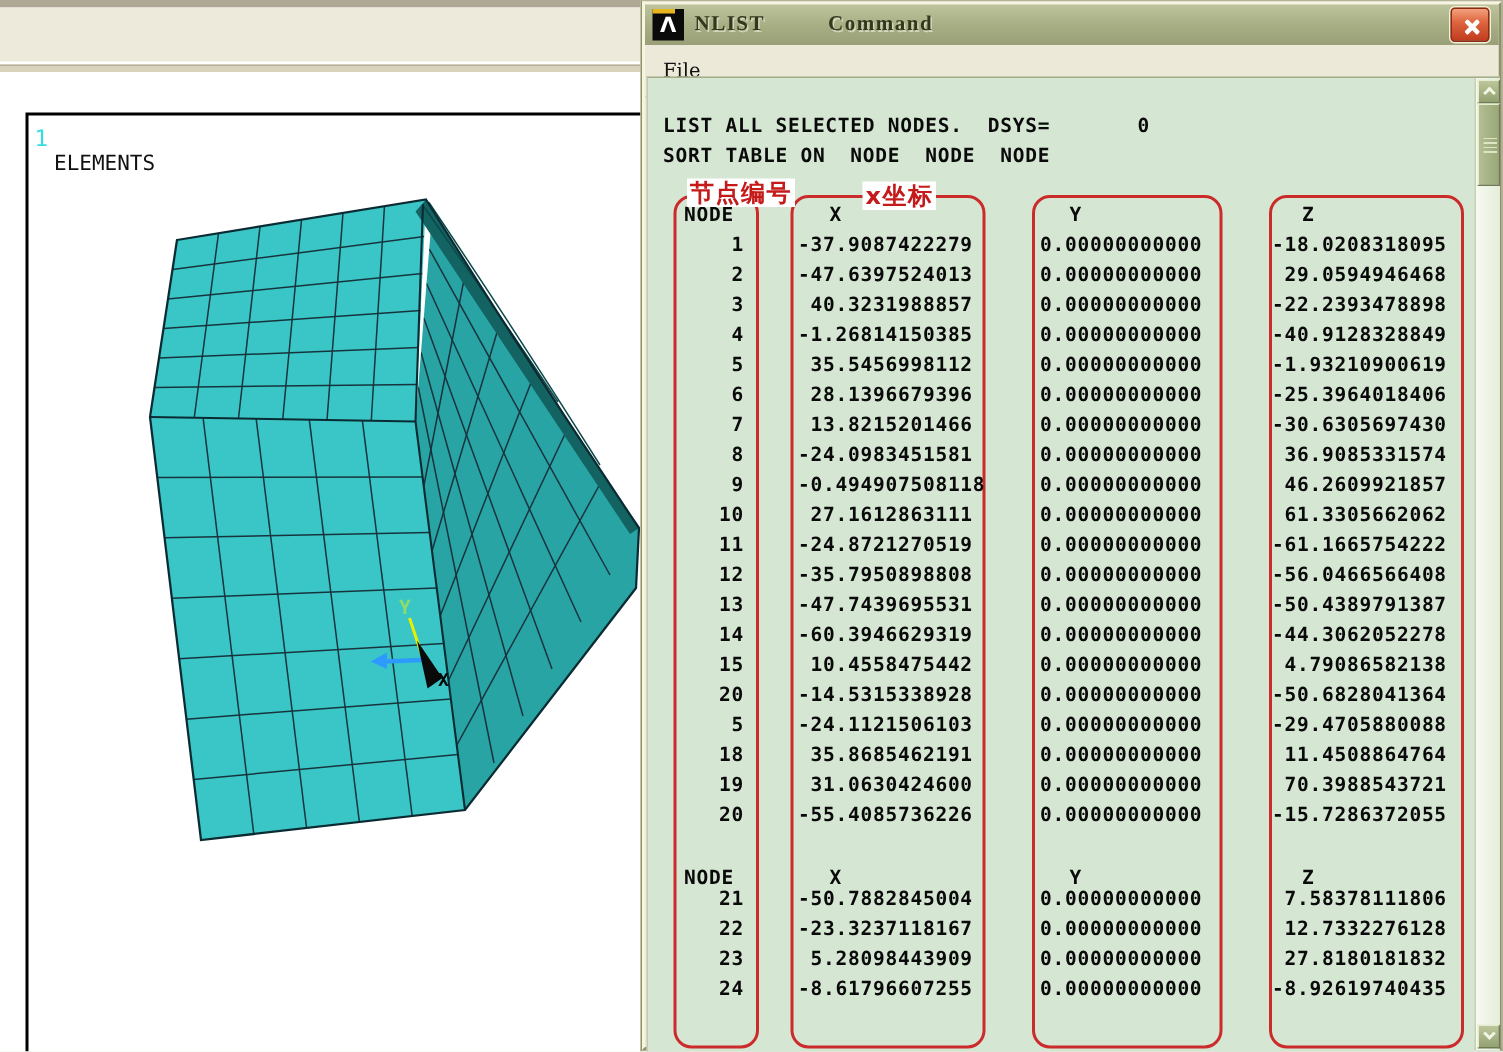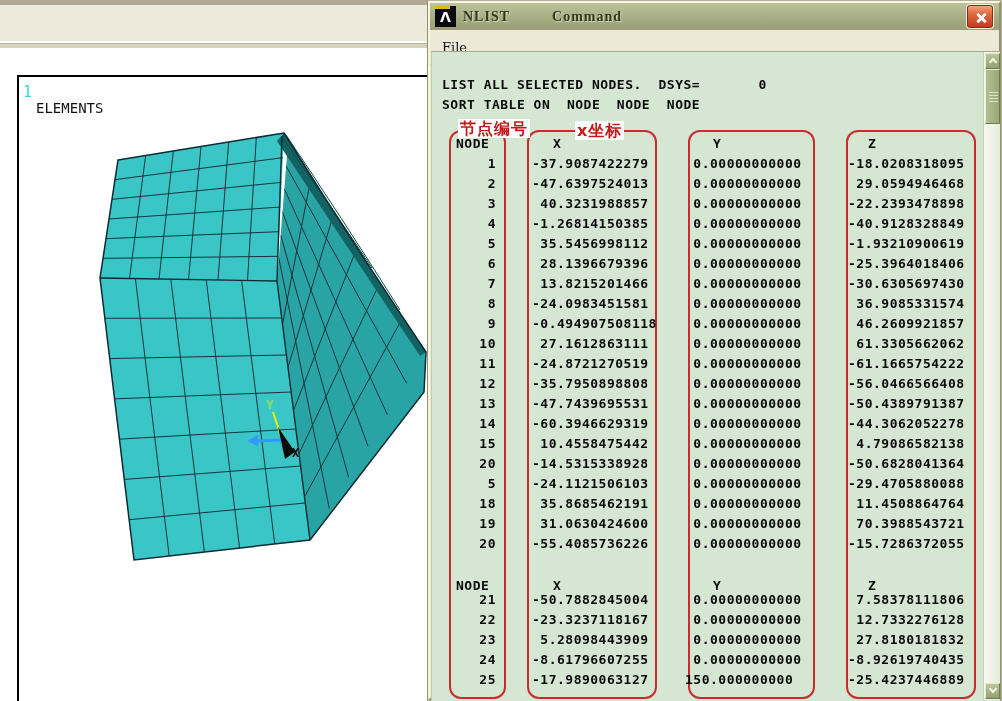--- a/index.html
+++ b/index.html
@@ -383,26 +383,20 @@
     <span class="f-z"> 27.8180181832</span>
   </div>
 
   <div class="trow">
     <span class="f-node">24</span>
     <span class="f-x">-8.61796607255</span>
     <span class="f-y"> 0.00000000000</span>
     <span class="f-z">-8.92619740435</span>
   </div>
 
-  <div class="trow">
-    <span class="f-node">25</span>
-    <span class="f-x">-17.9890063127</span>
-    <span class="f-y">150.000000000</span>
-    <span class="f-z">-25.4237446889</span>
-  </div>
 </div>
 
       <div class="sbar">
         <div class="sbtn up">
           <div class="chev up"></div>
         </div>
         <div class="sthumb">
           <div class="grip"></div>
         </div>
         <div class="sbtn down">

